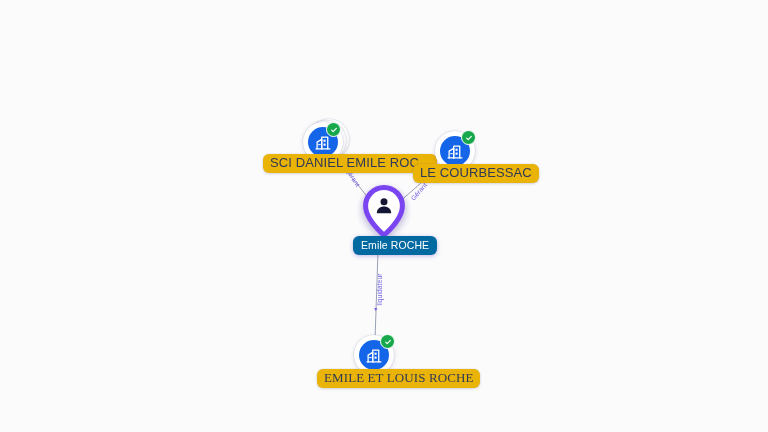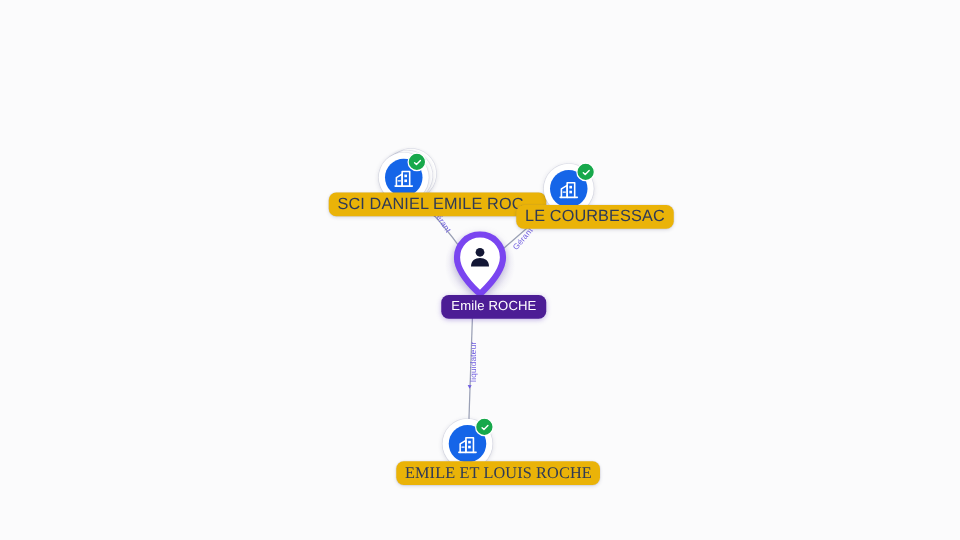--- a/index.html
+++ b/index.html
@@ -52,21 +52,21 @@
 
   
   .pin-glow{
     position:absolute;width:56px;height:56px;border-radius:50%;
     background:radial-gradient(circle, rgba(120,110,180,.18) 0%, rgba(140,130,190,.10) 55%, rgba(255,255,255,0) 72%);
   }
   .pin{position:absolute;width:42px;height:52px;}
   .pin svg{display:block;filter:drop-shadow(0 2px 3px rgba(60,40,140,.30));}
   .chip-person{
     position:absolute;
-    background:#4c1d95;
+    background:#0369a1;
     color:#ffffff;
     border-radius:6px;
     padding:3px 8px 4px 8px;
     font-size:10.5px;
     line-height:12px;
     white-space:nowrap;
     letter-spacing:.1px;
     box-shadow:0 1px 4px rgba(90,50,190,.35);
   }
 

